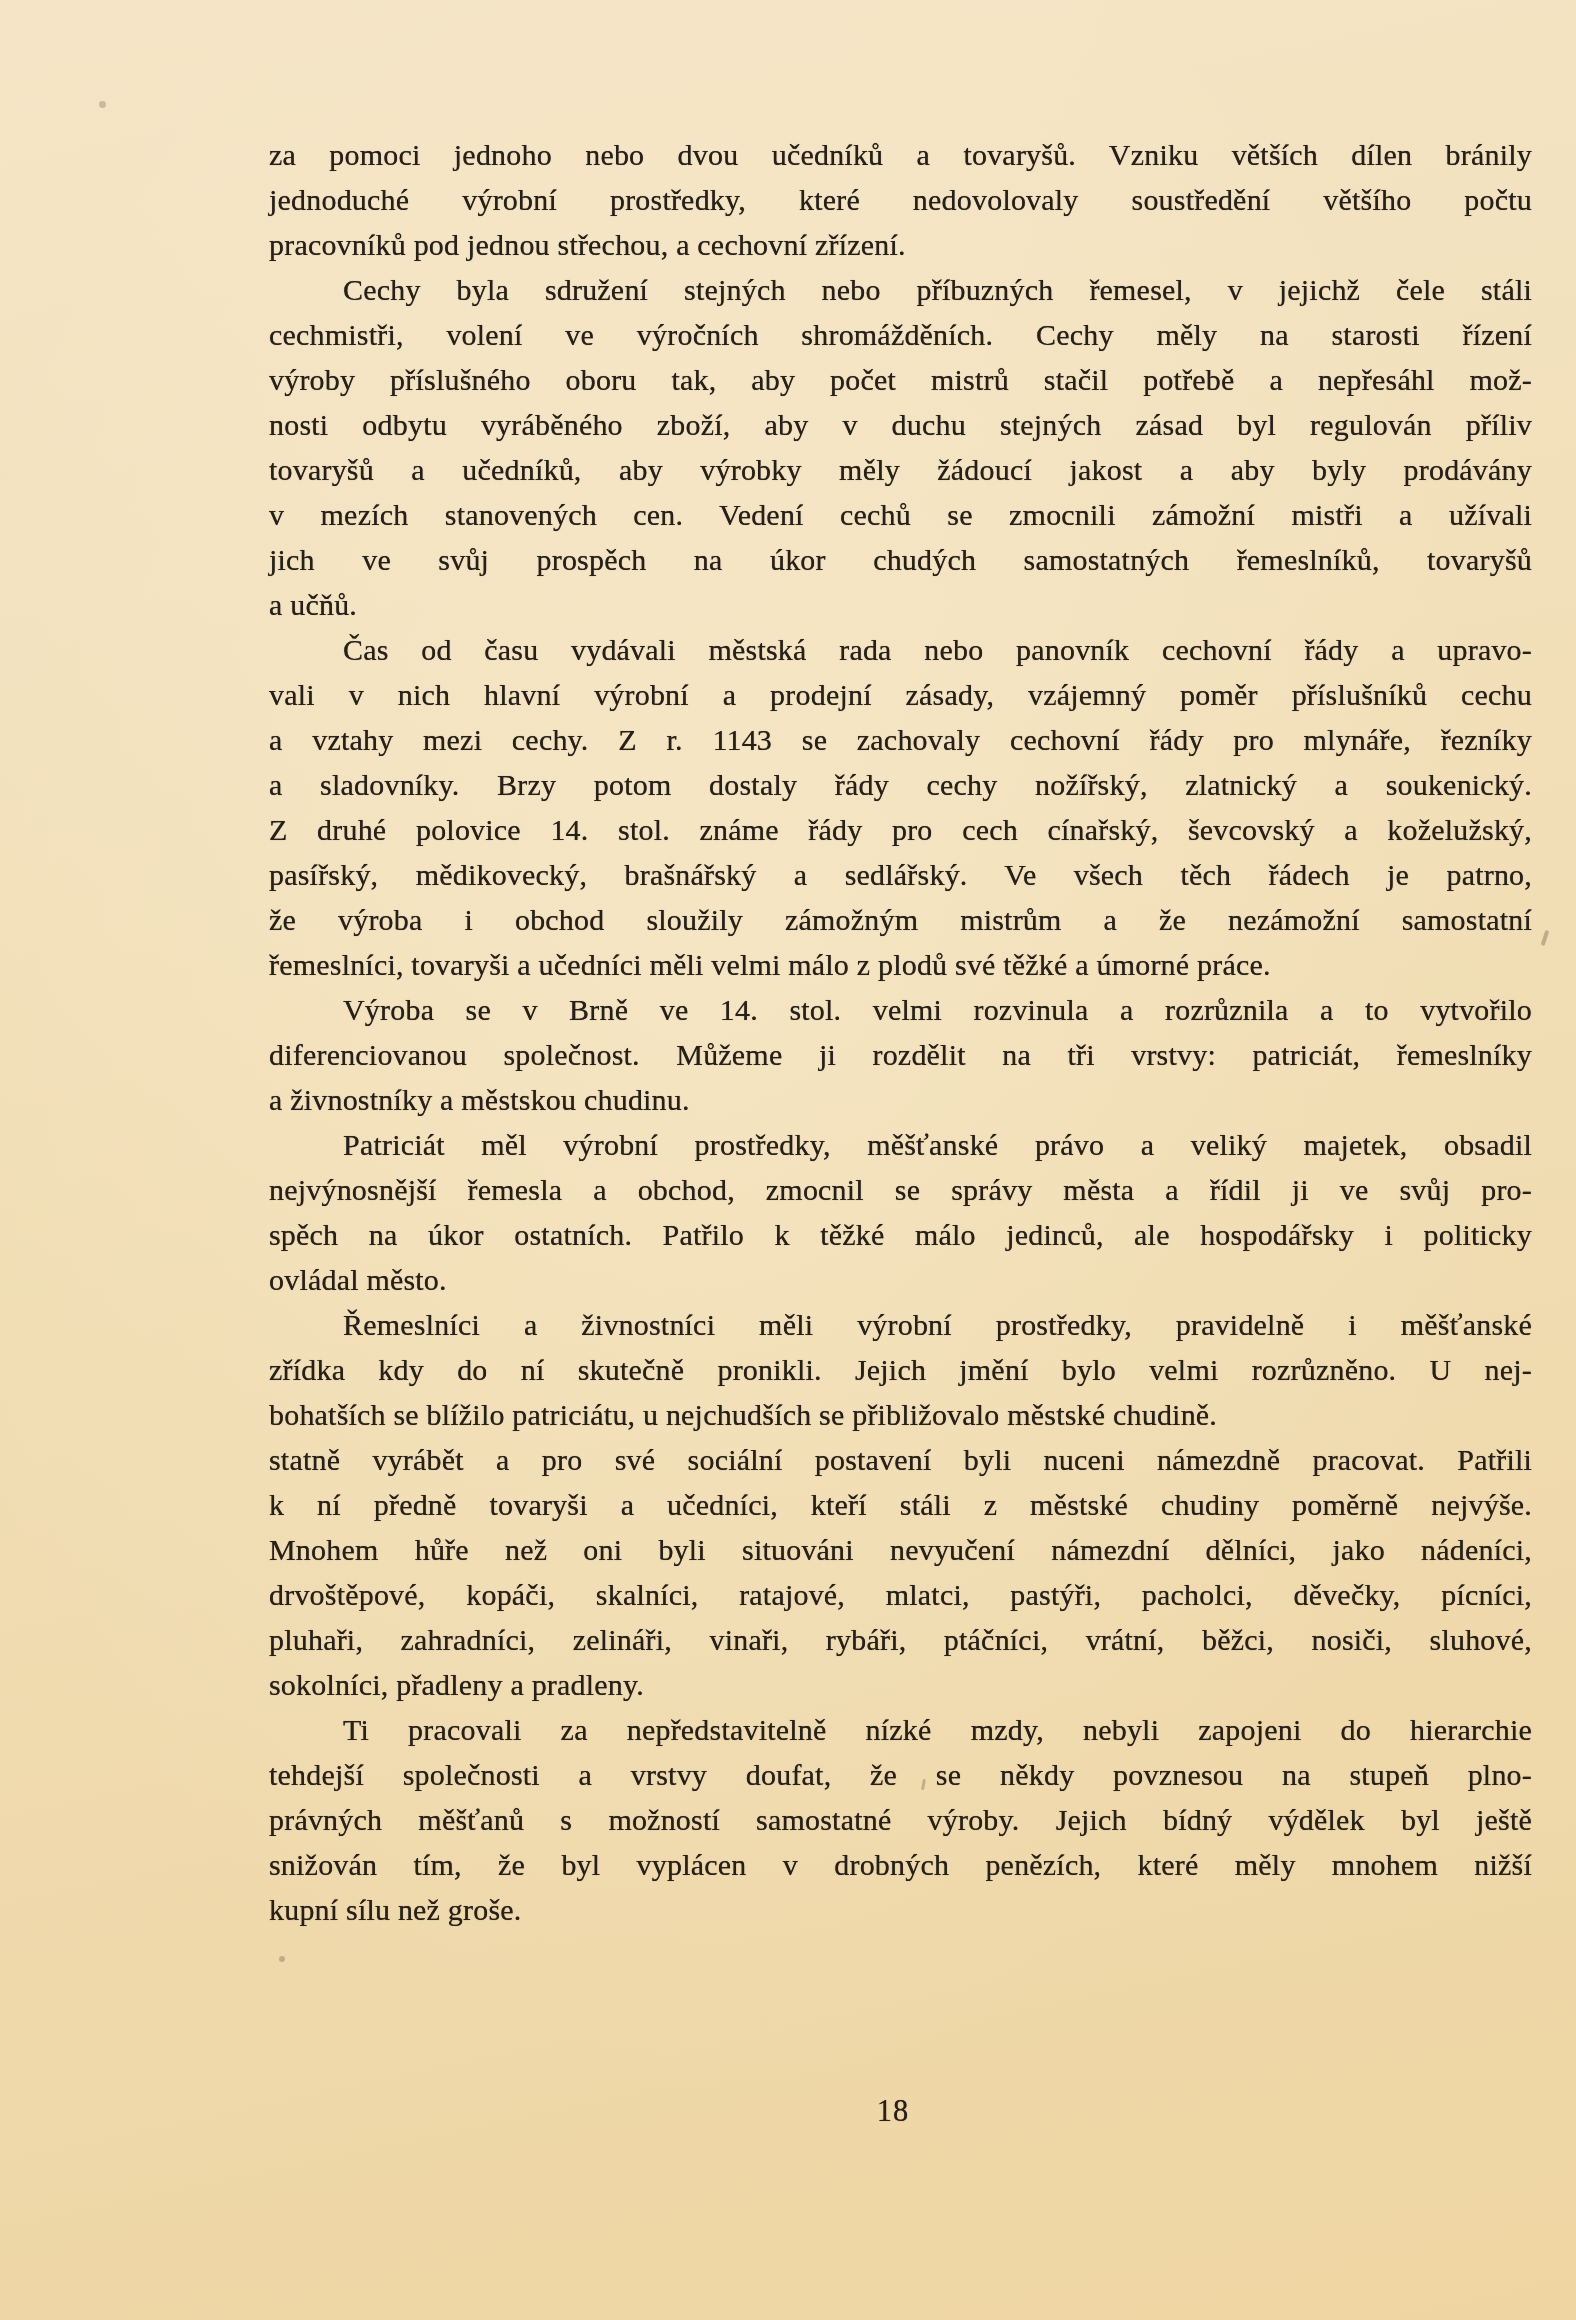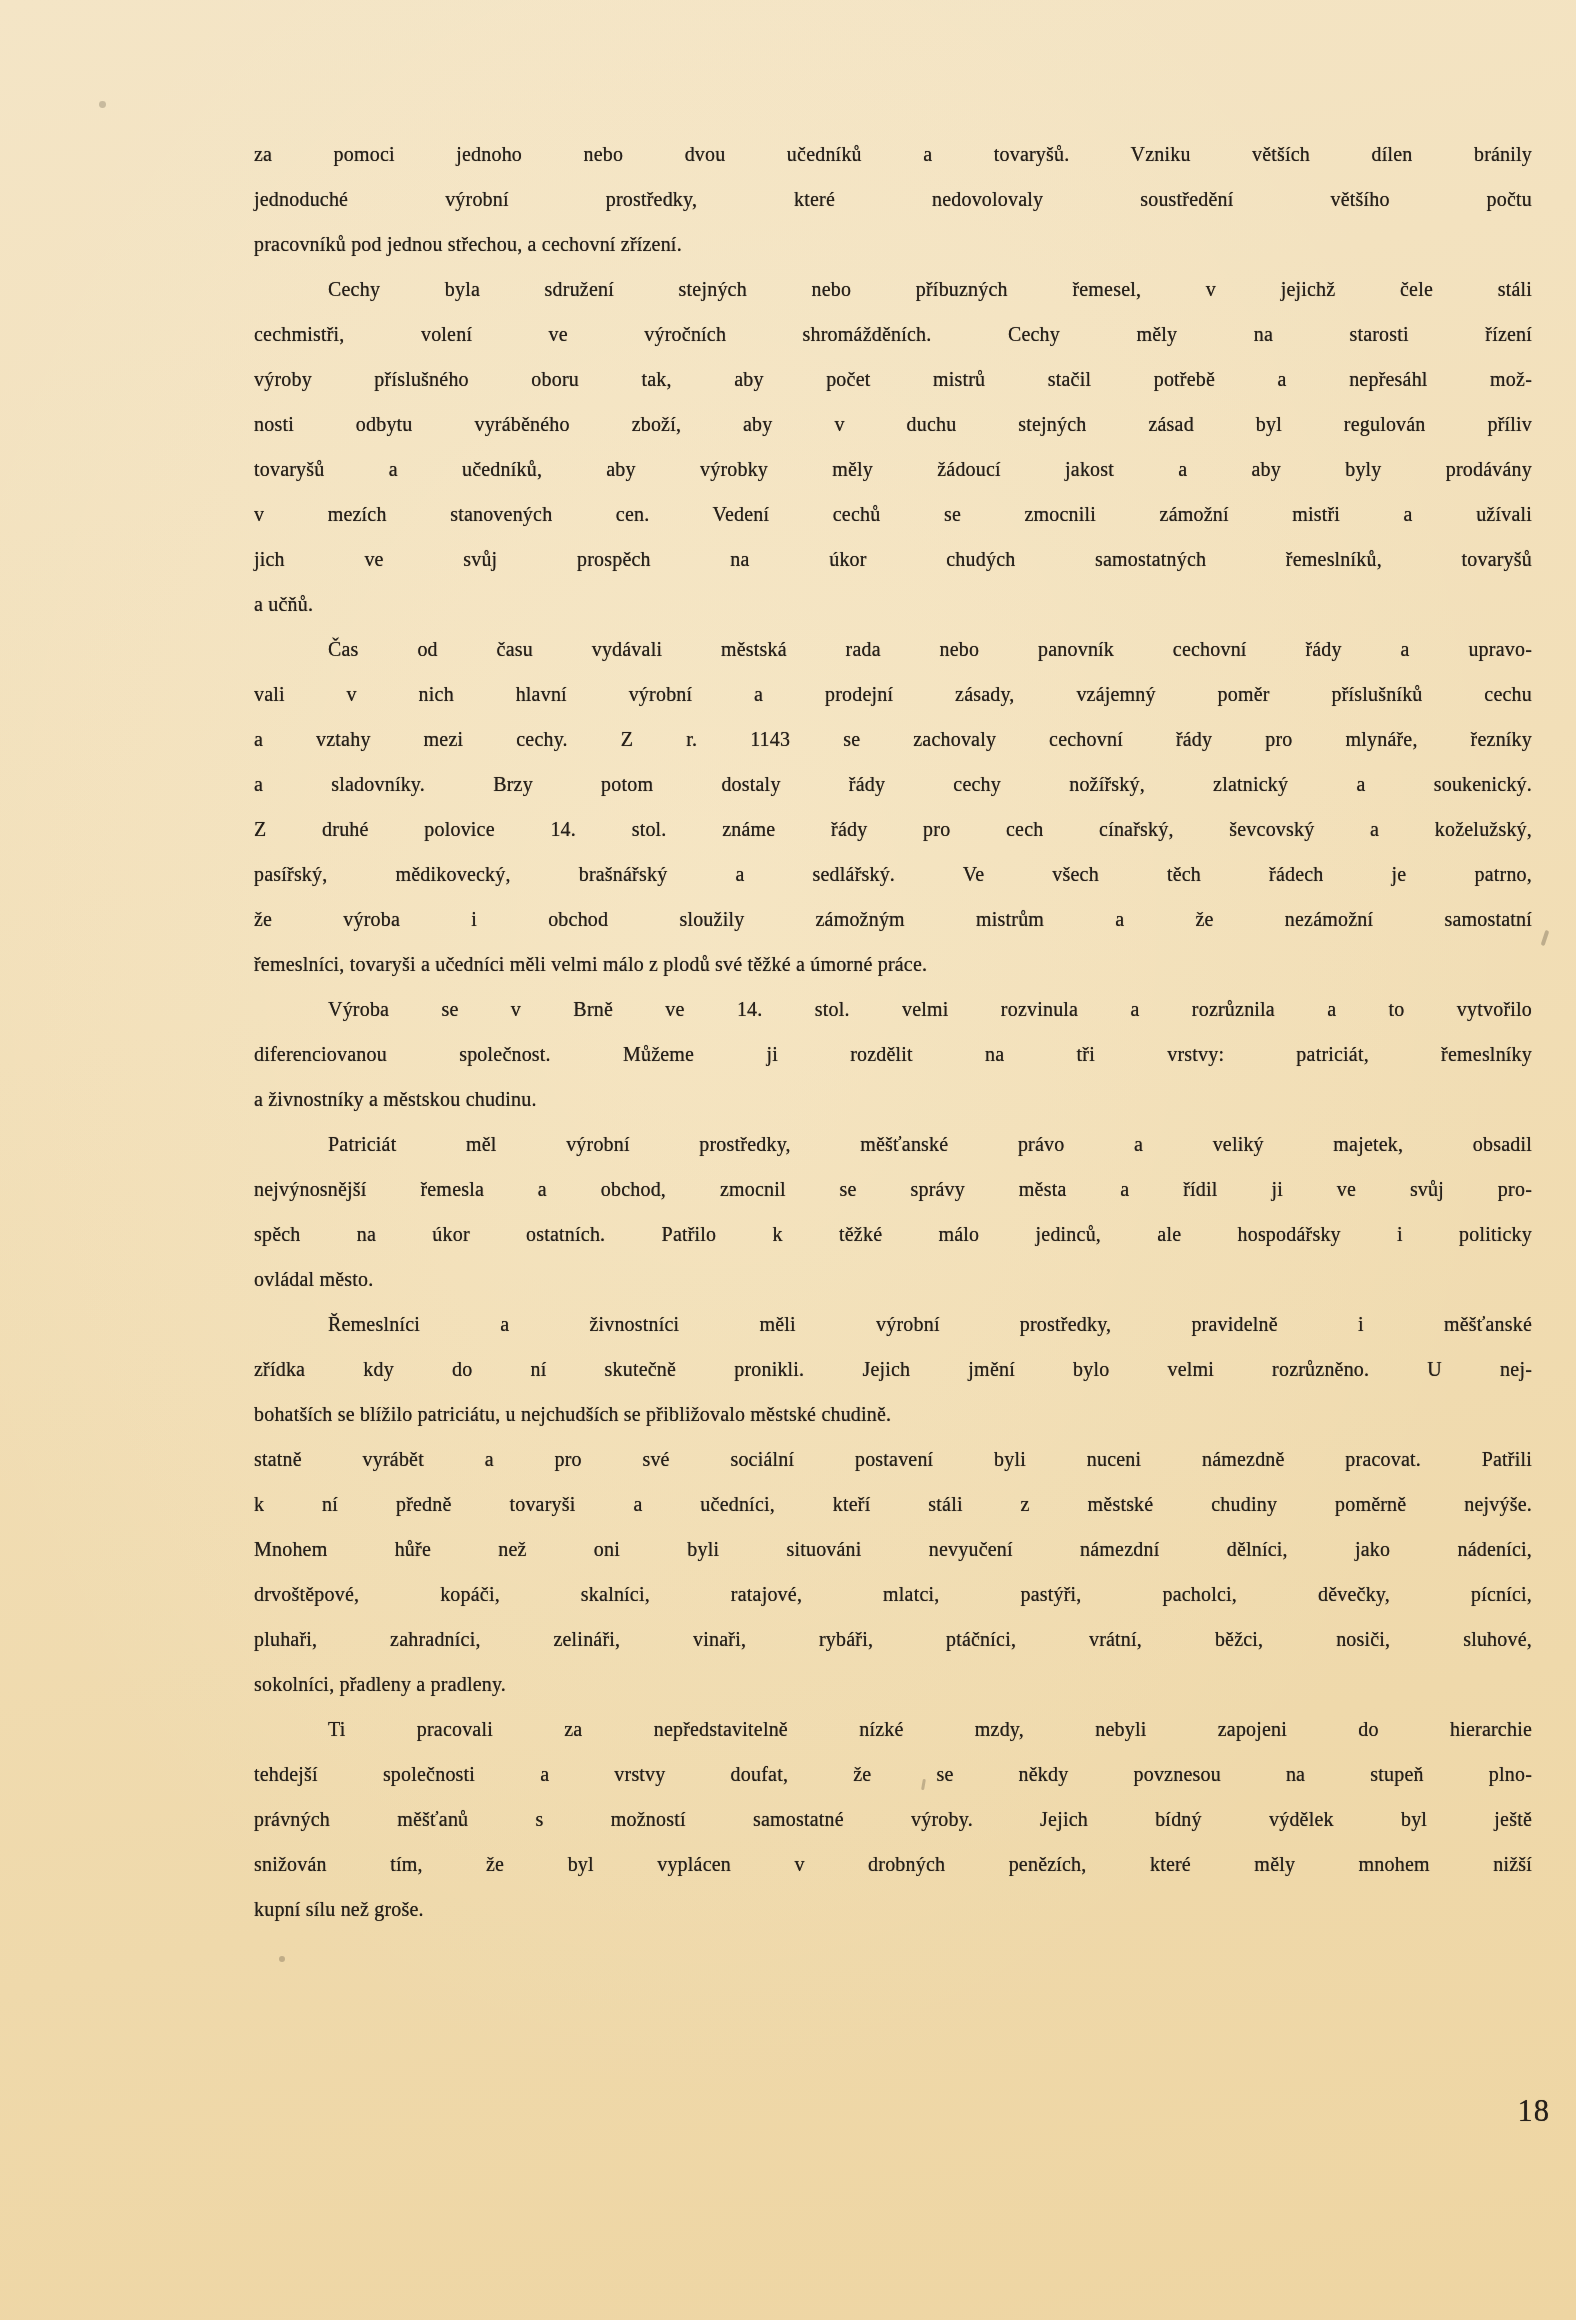--- a/index.html
+++ b/index.html
@@ -20,38 +20,39 @@
     font-family: "Liberation Serif", "DejaVu Serif", serif;
     color: #26201a;
   }
   .text-block {
     position: absolute;
     left: 254px;
     top: 132px;
     width: 1278px;
   }
   .line {
-    font-size: 20px;
+    font-size: 30px;
     line-height: 45px;
     height: 45px;
     letter-spacing: 0.2px;
     white-space: normal;
     text-align: justify;
     text-align-last: left;
     text-shadow: 0 0 0.7px rgba(38,32,26,0.8);
+    margin-left: 15px;
   }
   .line.fill {
     text-align-last: justify;
   }
   .page-number {
     position: absolute;
-    left: 272px;
+    left: 254px;
     width: 1278px;
     top: 2094px;
-    text-align: right;
+    text-align: center;
     font-size: 30.5px;
     letter-spacing: 1px;
     text-shadow: 0 0 0.7px rgba(38,32,26,0.8);
   }
   .speck {
     position: absolute;
     background: rgba(70,60,45,0.55);
     border-radius: 50%;
   }
   .speck.s1 { left: 99px; top: 101px; width: 6.9px; height: 6.9px; opacity: 0.45; }

